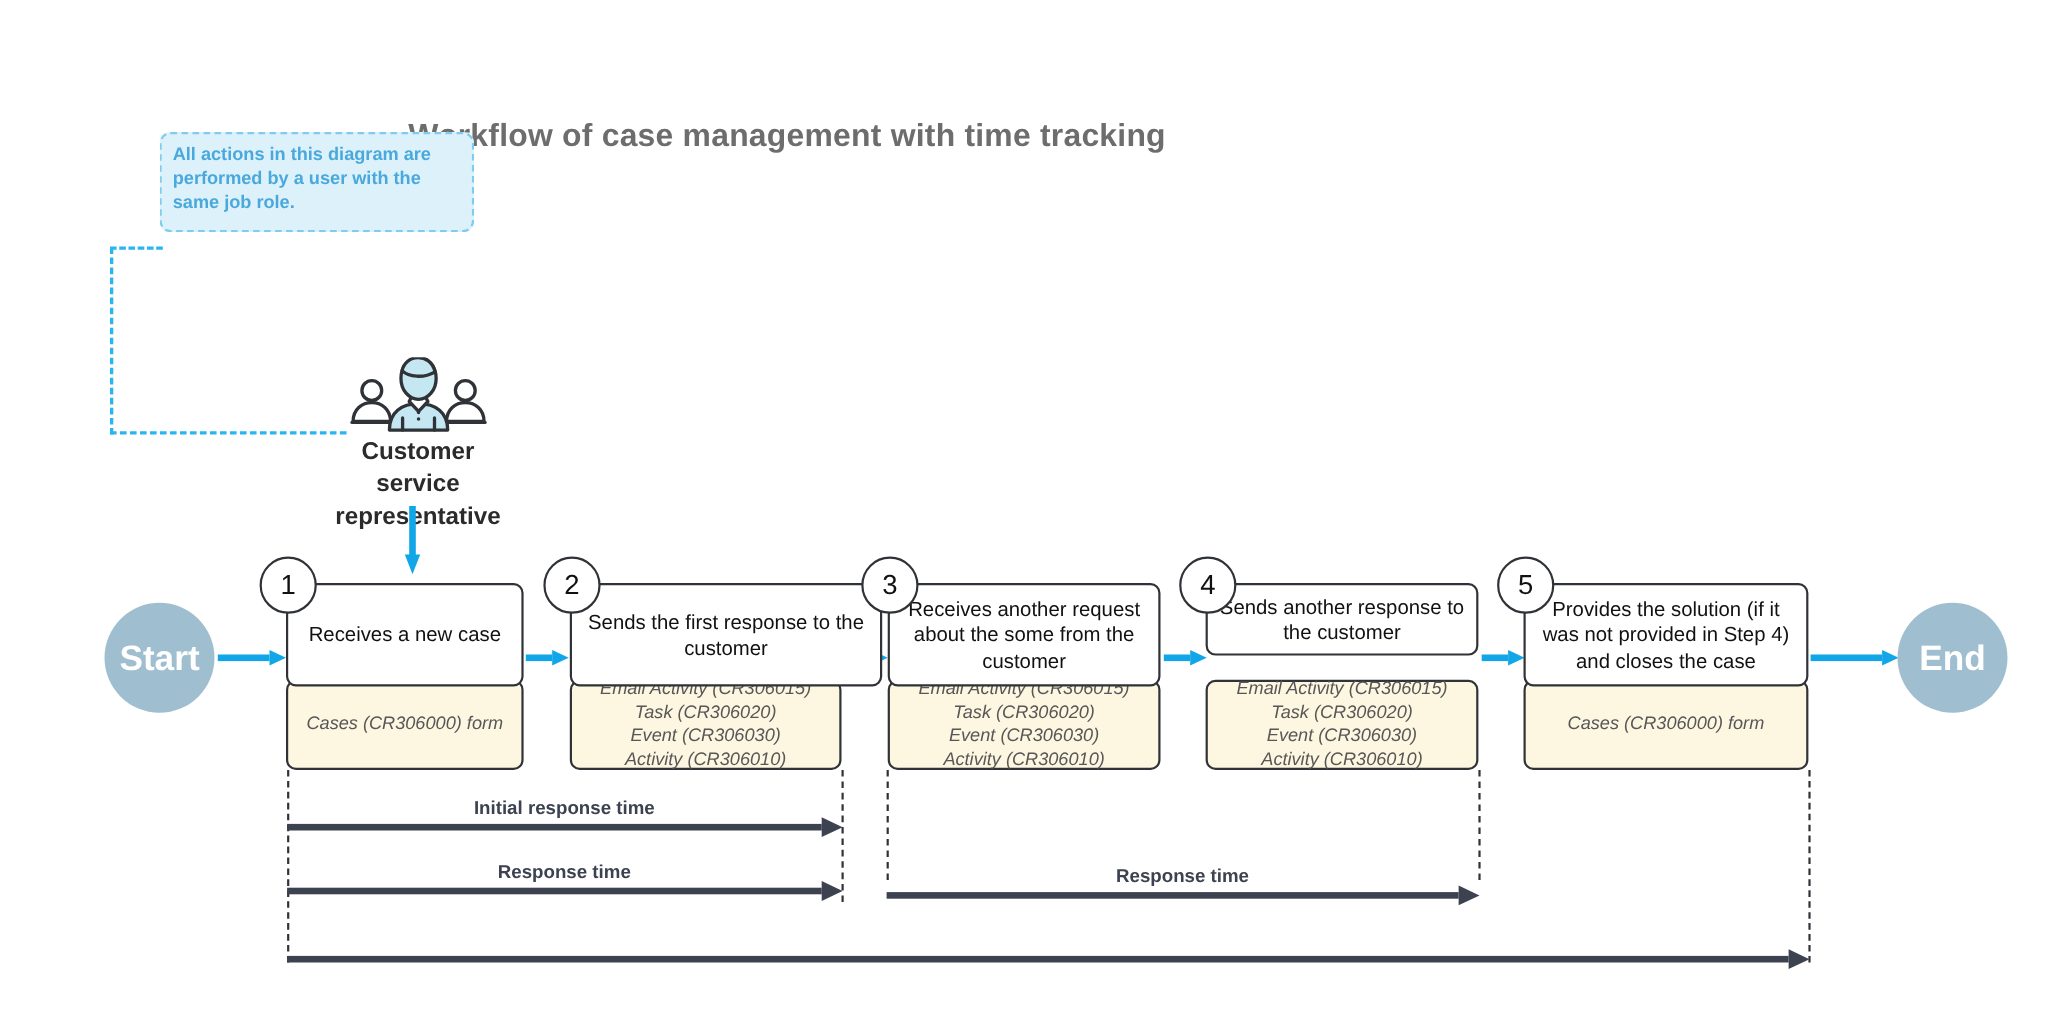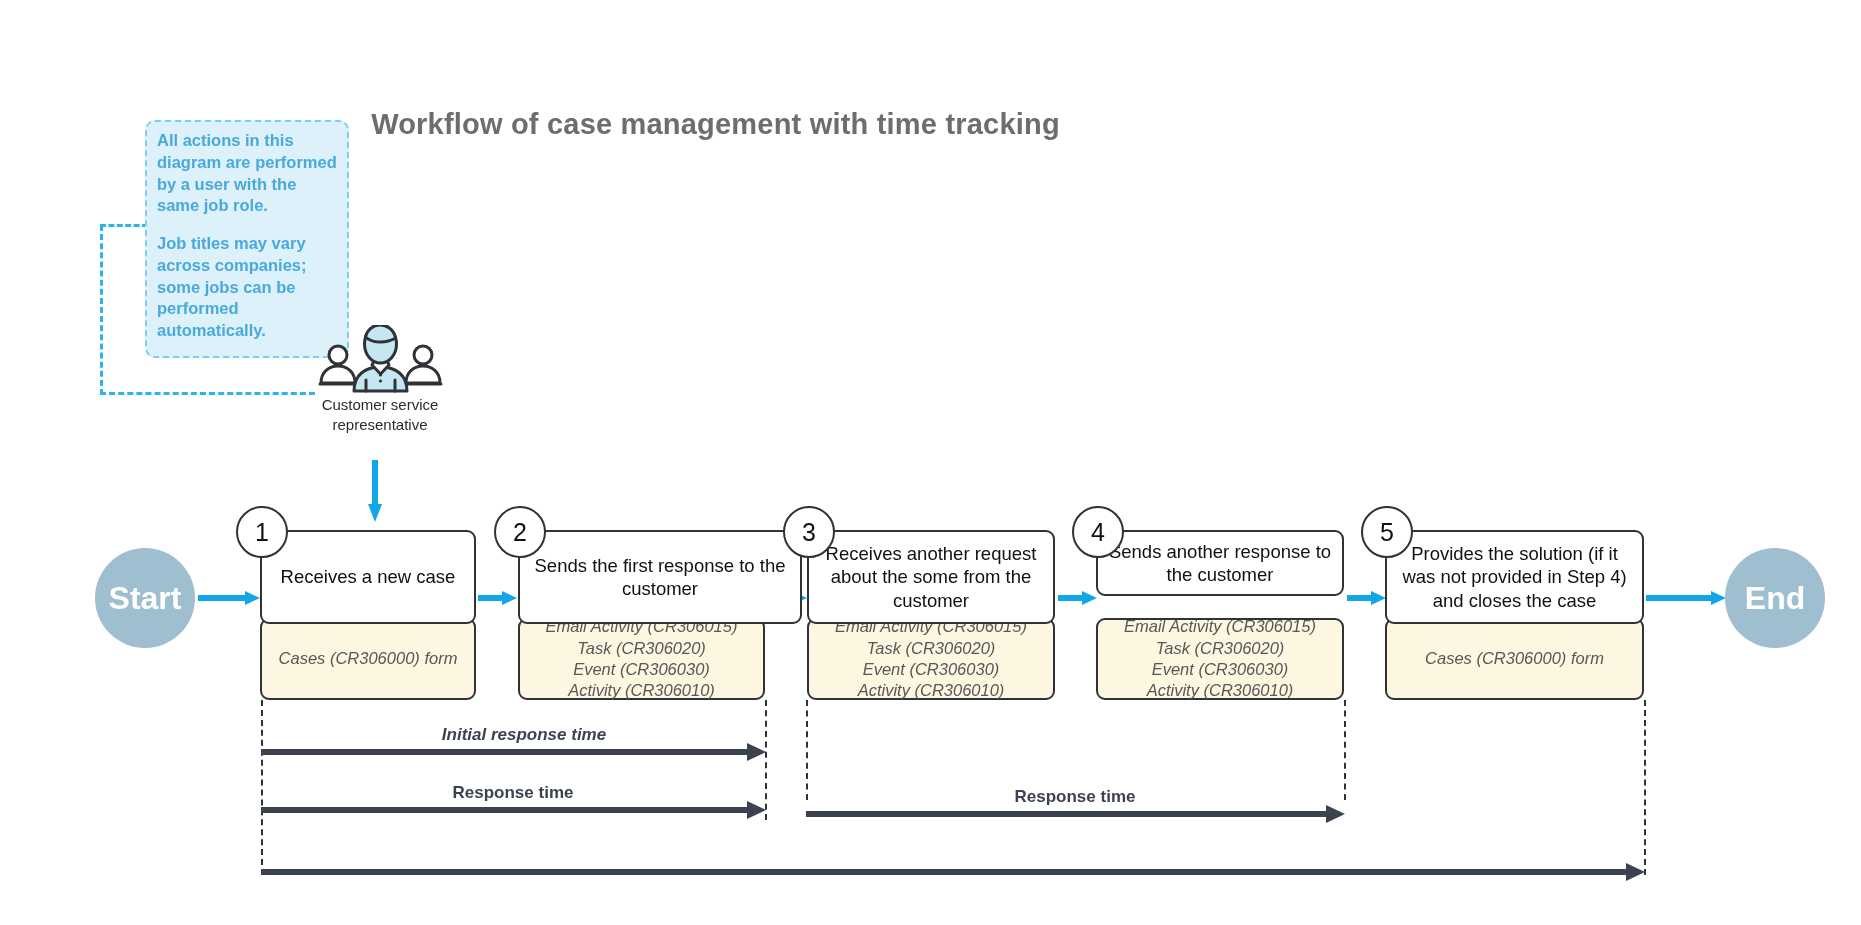--- a/index.html
+++ b/index.html
@@ -13,21 +13,21 @@
 
   
   #diagram-title{
     left:0;top:108px;width:1861px;text-align:center;
     font-size:29px;font-weight:bold;color:#6d6d6d;letter-spacing:.2px;
     transform:translateX(-215px);
   }
 
   
   #callout-box{
-    left:145px;top:120px;width:204px;
+    left:145px;top:120px;width:286px;
     background:#ddf1fa;border:2px dashed #7fcdee;border-radius:10px;
     padding:8px 4px 14px 10px;box-sizing:border-box;
   }
   #callout-box p{
     margin:0;color:#49a9dd;font-weight:bold;font-size:16.5px;line-height:1.32;
   }
   #callout-box p.second{margin-top:16px;}
 
   
   .lead-v{
@@ -40,21 +40,21 @@
   }
   .lead-h-bottom{
     left:100px;top:392px;width:215px;height:0;
     border-top:3px dashed #29b6f0;
   }
 
   
   #actor-icon{left:318px;top:325px;width:125px;height:70px;}
   #actor-label{
     left:300px;top:395px;width:160px;text-align:center;
-    font-size:15px;color:#2b2b2b;line-height:1.33;
+    font-size:22px;color:#2b2b2b;line-height:1.33;font-weight:bold;
   }
   #actor-arrow{left:368px;top:460px;width:14px;height:62px;}
 
   
   .terminator{
     border-radius:50%;background:#9fbfd0;color:#ffffff;
     font-size:32px;font-weight:bold;
     display:flex;align-items:center;justify-content:center;
   }
   #start-node{left:95px;top:548px;width:100px;height:100px;}
@@ -114,21 +114,20 @@
 <div class="stage">
 
   <div class="abs" id="diagram-title">Workflow of case management with time tracking</div>
 
   <div class="abs lead-h-top"></div>
   <div class="abs lead-v"></div>
   <div class="abs lead-h-bottom"></div>
 
   <div class="abs" id="callout-box">
     <p>All actions in this diagram are performed by a user with the same job role.</p>
-    <p class="second">Job titles may vary across companies; some jobs can be performed automatically.</p>
   </div>
 
   <div class="abs" id="actor-icon">
     <svg width="125" height="70" viewBox="0 0 125 70" xmlns="http://www.w3.org/2000/svg">
 
       <circle cx="20" cy="30" r="9" fill="#ffffff" stroke="#2f3237" stroke-width="3"></circle>
       <path d="M3 58 c0-11 8-17 17-17 c9 0 17 6 17 17 z" fill="#ffffff" stroke="#2f3237" stroke-width="3" stroke-linejoin="round"></path>
       <line x1="2" y1="59" x2="38" y2="59" stroke="#2f3237" stroke-width="3" stroke-linecap="round"></line>
 
       <circle cx="105" cy="30" r="9" fill="#ffffff" stroke="#2f3237" stroke-width="3"></circle>
@@ -240,21 +239,21 @@
   </div>
 
   <div class="abs terminator" id="end-node">End</div>
 
   <div class="guide" style="left:261px;top:700px;height:175px;"></div>
   <div class="guide" style="left:765px;top:700px;height:120px;"></div>
   <div class="guide" style="left:806px;top:700px;height:100px;"></div>
   <div class="guide" style="left:1344px;top:700px;height:100px;"></div>
   <div class="guide" style="left:1644px;top:700px;height:175px;"></div>
 
-  <div class="measure-label" style="left:272px;top:725px;width:504px;font-style:italic;">Initial response time</div>
+  <div class="measure-label" style="left:261px;top:725px;width:504px;">Initial response time</div>
   <div class="measure" style="left:261px;top:748px;width:504px;">
     <div class="bar" style="width:486px;"></div>
     <div class="tip" style="left:486px;"></div>
   </div>
 
   <div class="measure-label" style="left:261px;top:783px;width:504px;">Response time</div>
   <div class="measure" style="left:261px;top:806px;width:504px;">
     <div class="bar" style="width:486px;"></div>
     <div class="tip" style="left:486px;"></div>
   </div>

